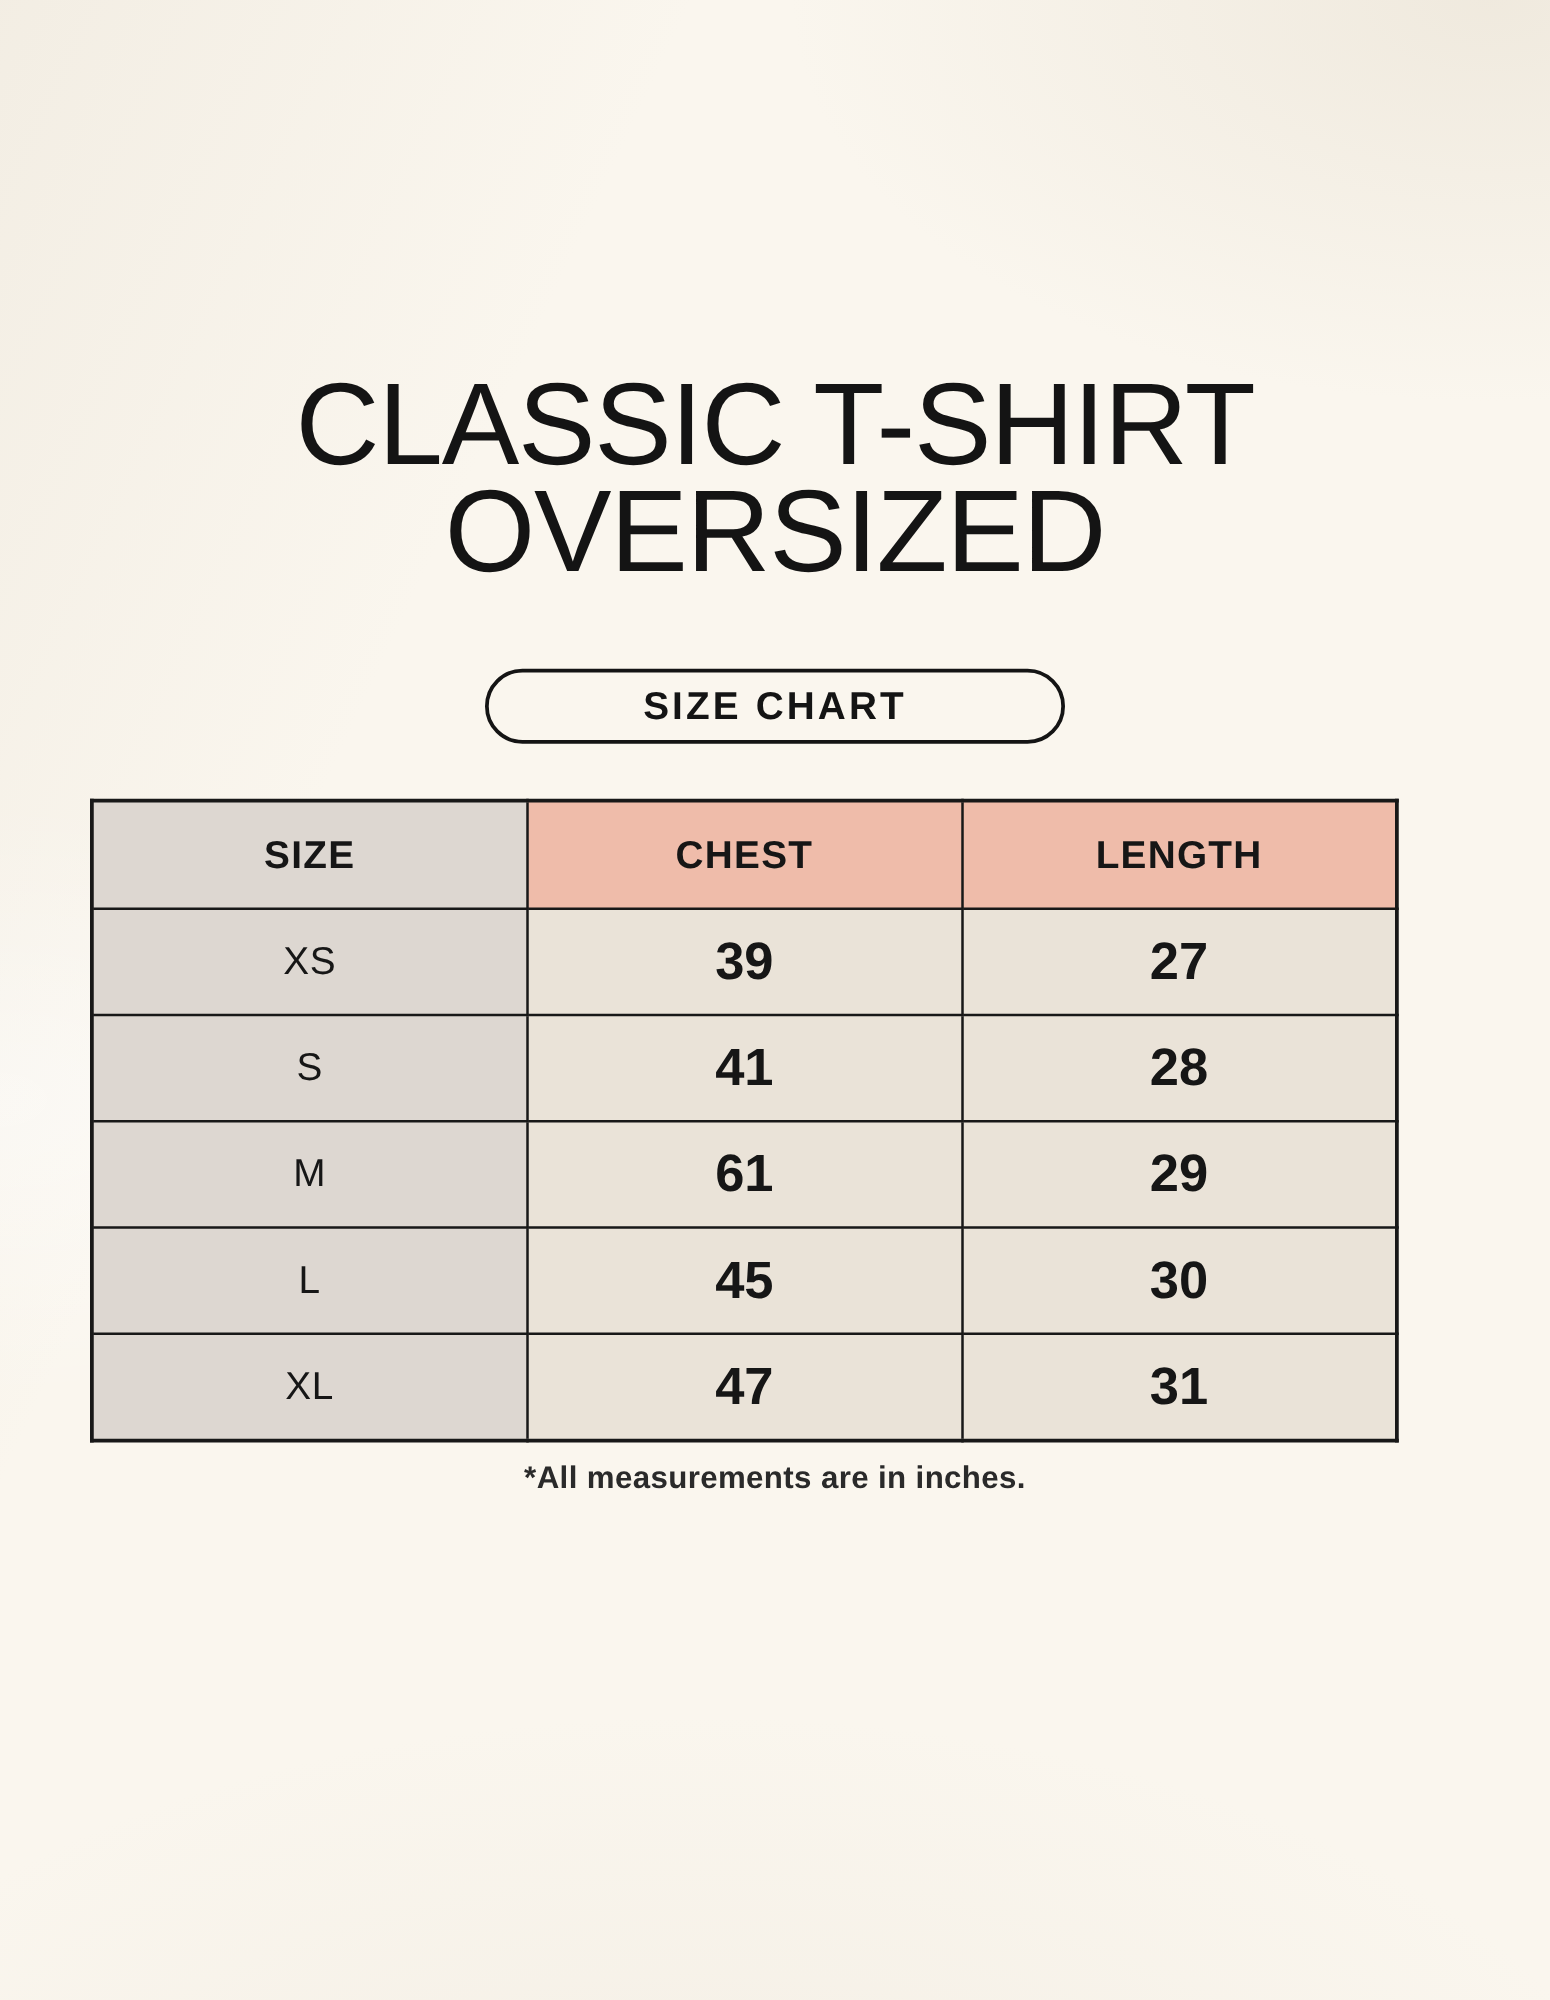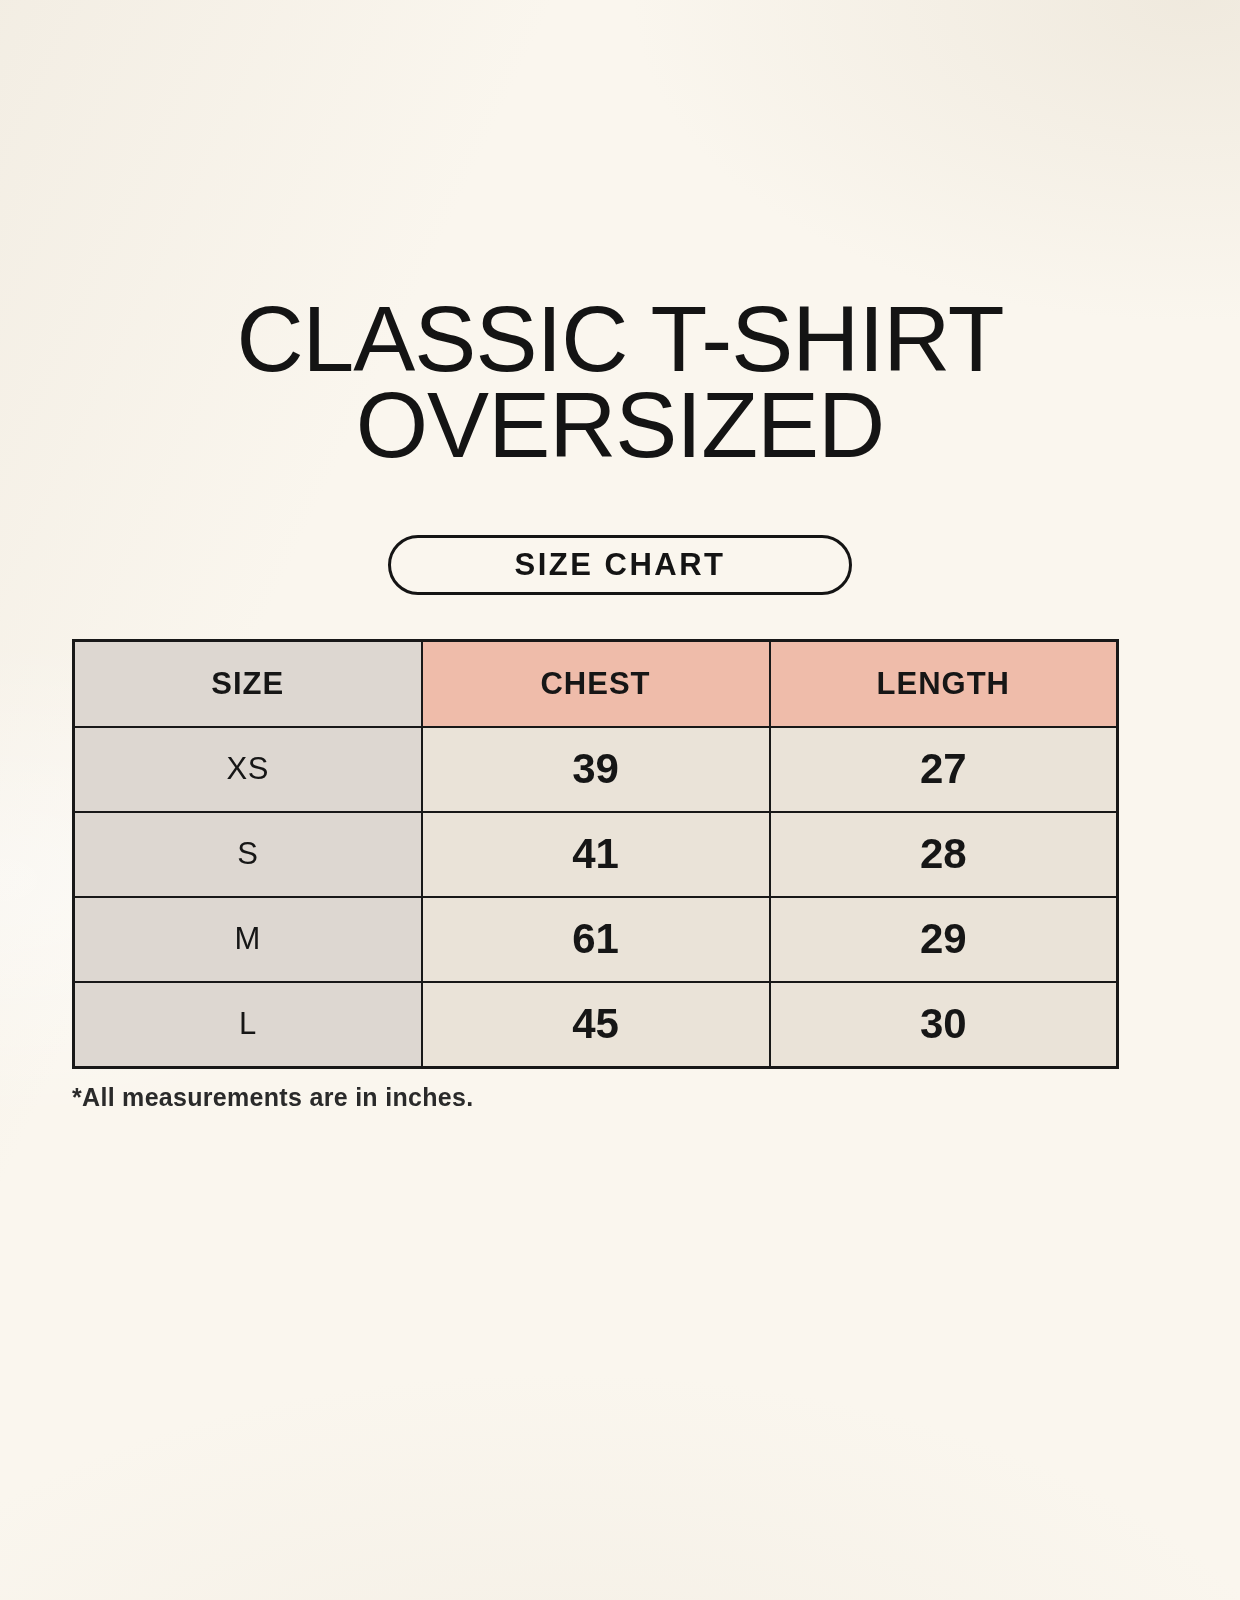--- a/index.html
+++ b/index.html
@@ -71,21 +71,21 @@
 
   .col-size-bg   { background-color: #ddd7d1; }
   .col-pink-bg   { background-color: #efbcaa; }
   .col-cream-bg  { background-color: #eae3d8; }
 
   td.size-cell { font-size: 31px; font-weight: normal; letter-spacing: 0.5px; }
   td.value-cell { font-size: 42px; font-weight: bold; }
 
   .footnote {
     margin-top: 14px;
-    text-align: left;
+    text-align: center;
     font-size: 25px;
     font-weight: 600;
     letter-spacing: 0.3px;
     color: #2a2a2a;
   }
 </style>
 </head>
 <body>
 
 <h1 class="page-title">
@@ -121,17 +121,22 @@
       <tr class="data-row">
         <td class="size-cell col-size-bg">M</td>
         <td class="value-cell col-cream-bg">61</td>
         <td class="value-cell col-cream-bg">29</td>
       </tr>
       <tr class="data-row">
         <td class="size-cell col-size-bg">L</td>
         <td class="value-cell col-cream-bg">45</td>
         <td class="value-cell col-cream-bg">30</td>
       </tr>
+      <tr class="data-row">
+        <td class="size-cell col-size-bg">XL</td>
+        <td class="value-cell col-cream-bg">47</td>
+        <td class="value-cell col-cream-bg">31</td>
+      </tr>
     </tbody>
   </table>
 
   <div class="footnote">*All measurements are in inches.</div>
 </div>
 
 </body></html>

